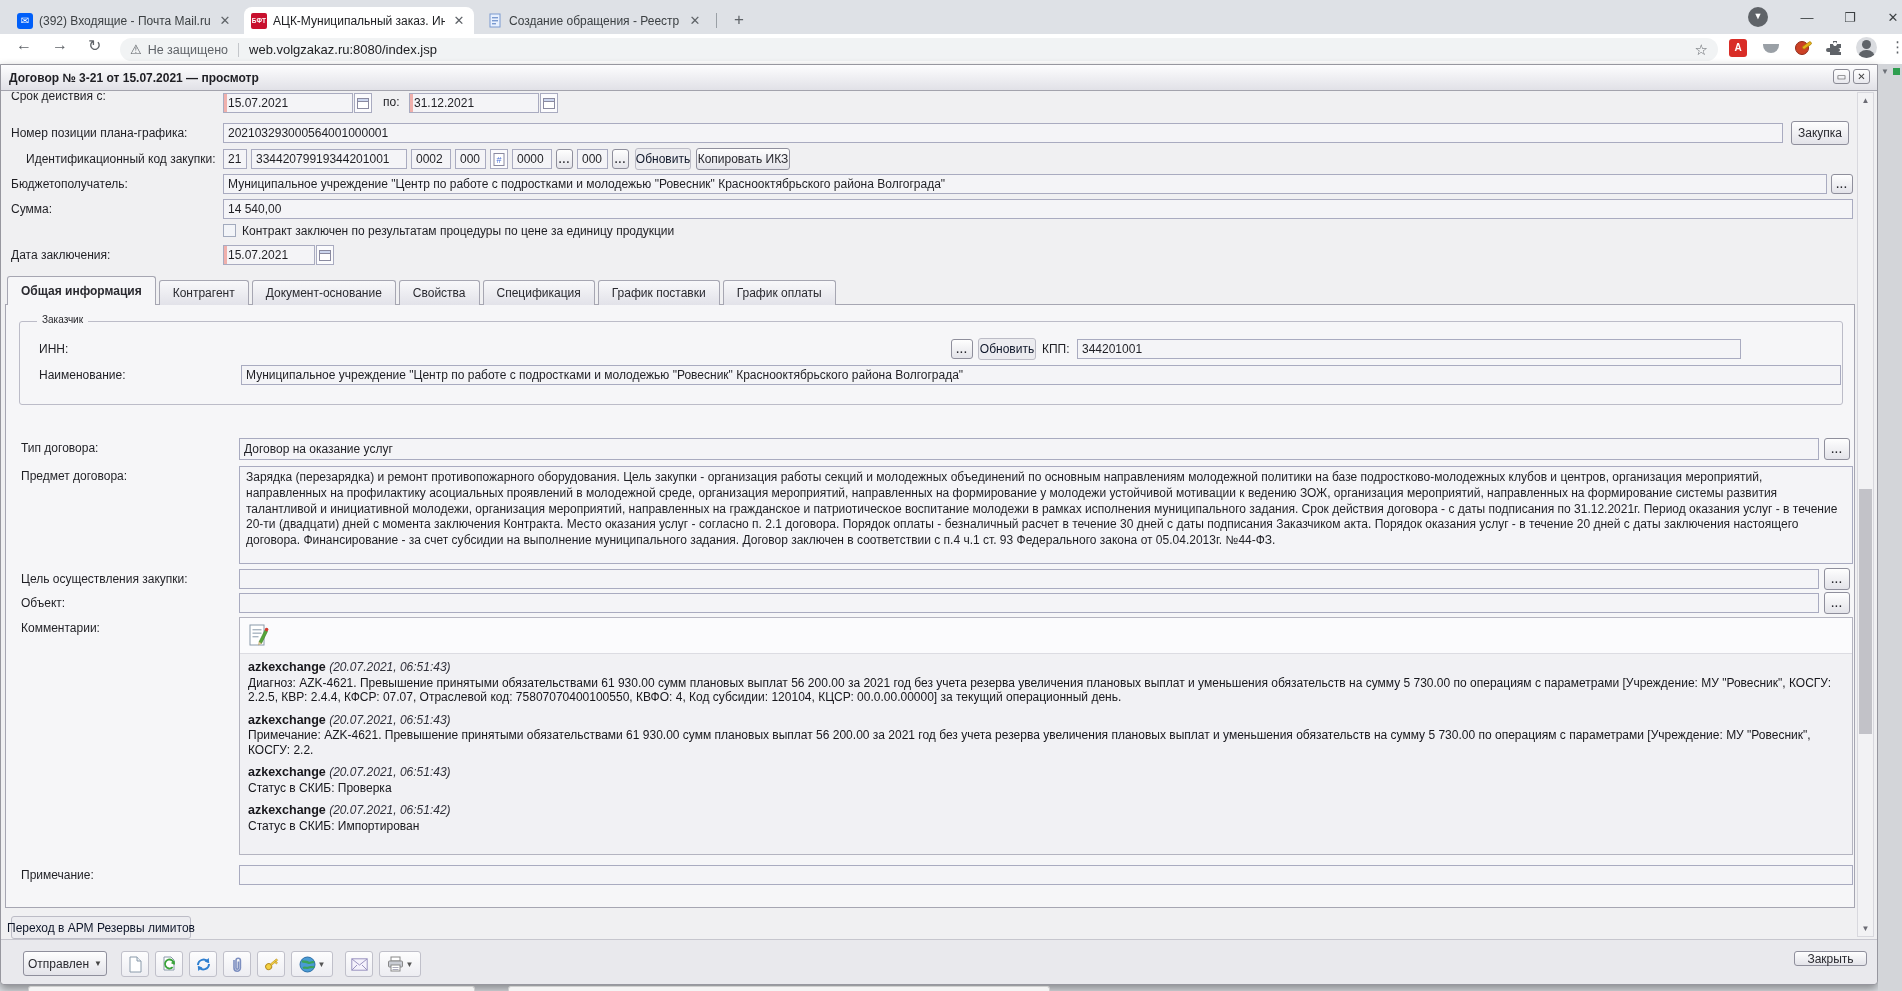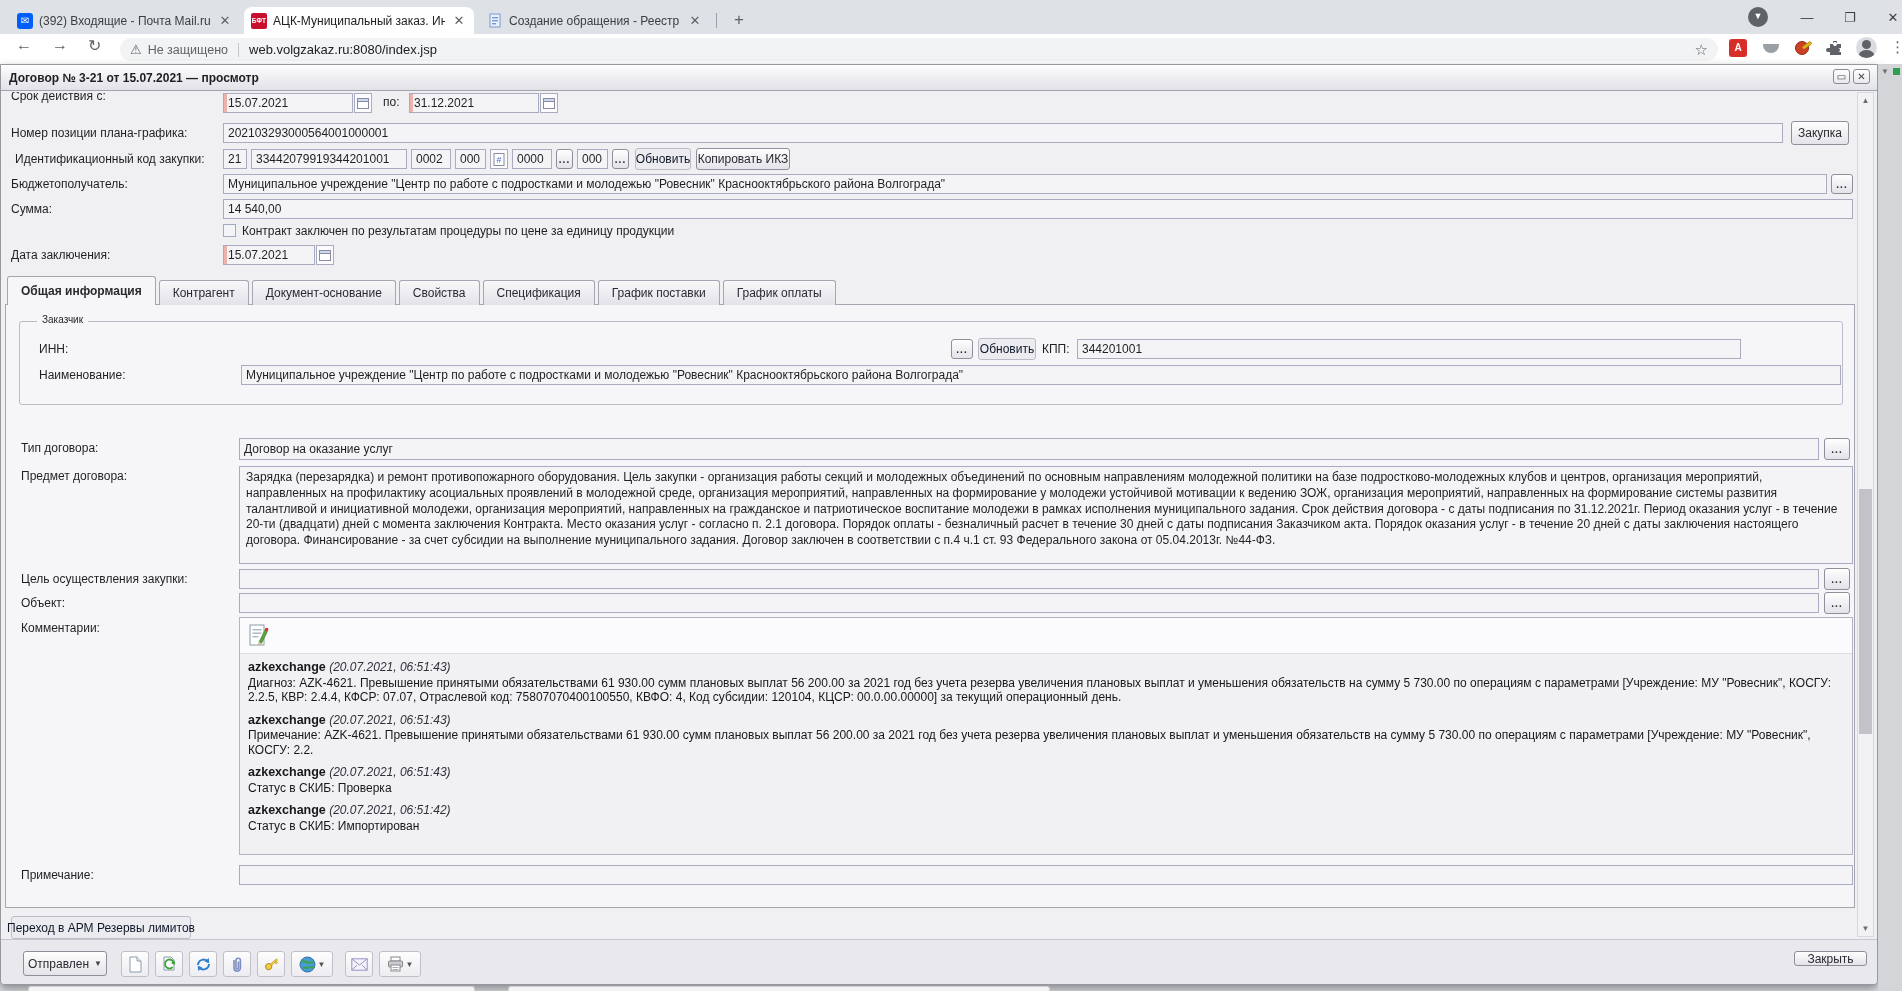--- a/index.html
+++ b/index.html
@@ -171,21 +171,21 @@
             <rect x="0.5" y="1.5" width="11" height="10" fill="#fff" stroke="#8a8aa0"></rect>
             <rect x="0.5" y="1.5" width="11" height="3" fill="#ccd6ee" stroke="#8a8aa0"></rect>
           </svg>
       </div>
     </div>
 
     <div class="lbl" style="left:10px;top:61px;">Номер позиции плана-графика:</div>
     <div class="field" style="left:222px;top:58px;width:1560px;">202103293000564001000001</div>
     <div class="btn" style="left:1790px;top:56px;width:58px;height:24px;">Закупка</div>
 
-    <div class="lbl" style="left:14px;top:87px;">Идентификационный код закупки:</div>
+    <div class="lbl" style="left:25px;top:87px;">Идентификационный код закупки:</div>
     <div class="field" style="left:222px;top:84px;width:24px;">21</div>
     <div class="field" style="left:250px;top:84px;width:156px;">33442079919344201001</div>
     <div class="field" style="left:410px;top:84px;width:40px;">0002</div>
     <div class="field" style="left:454px;top:84px;width:31px;">000</div>
     <div class="calbtn" style="left:489px;top:84px;">
       <svg width="12" height="13" viewBox="0 0 12 13">
           <rect x="1" y="0.5" width="10" height="12" fill="#fff" stroke="#8a8aa0"></rect>
           <text x="6" y="9.5" font-size="9" fill="#4a6fd4" text-anchor="middle" font-family="sans-serif">#</text>
         </svg>
     </div>

